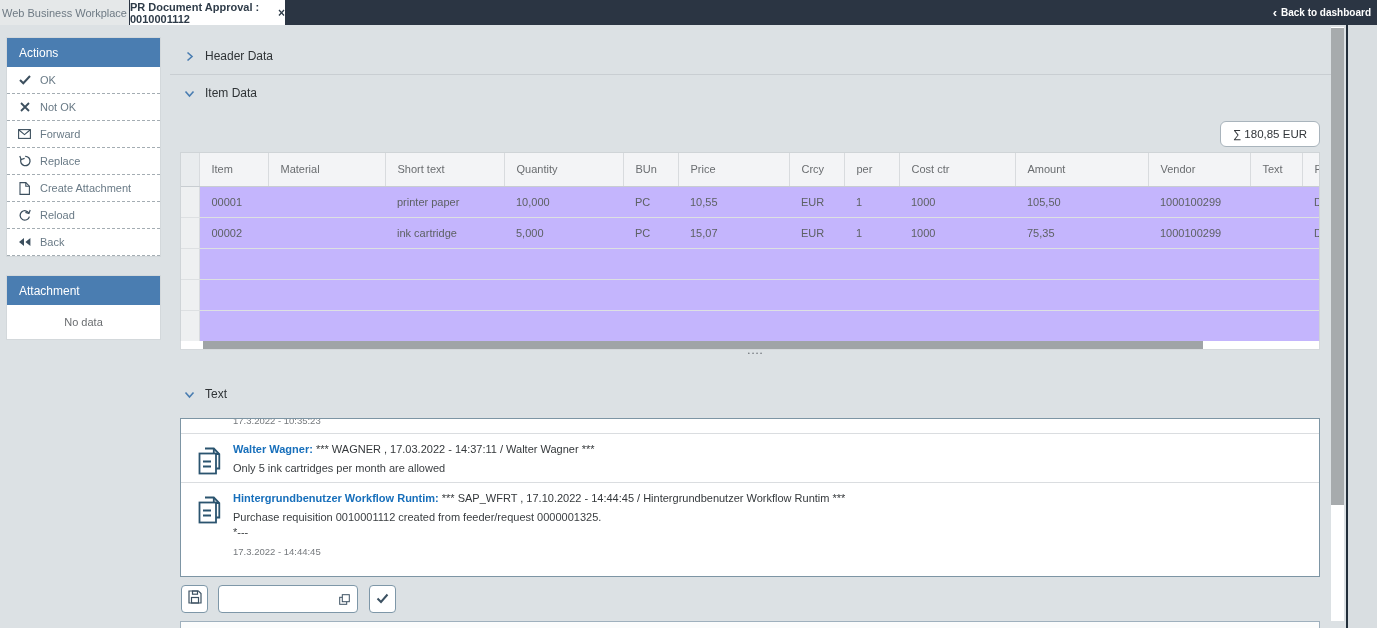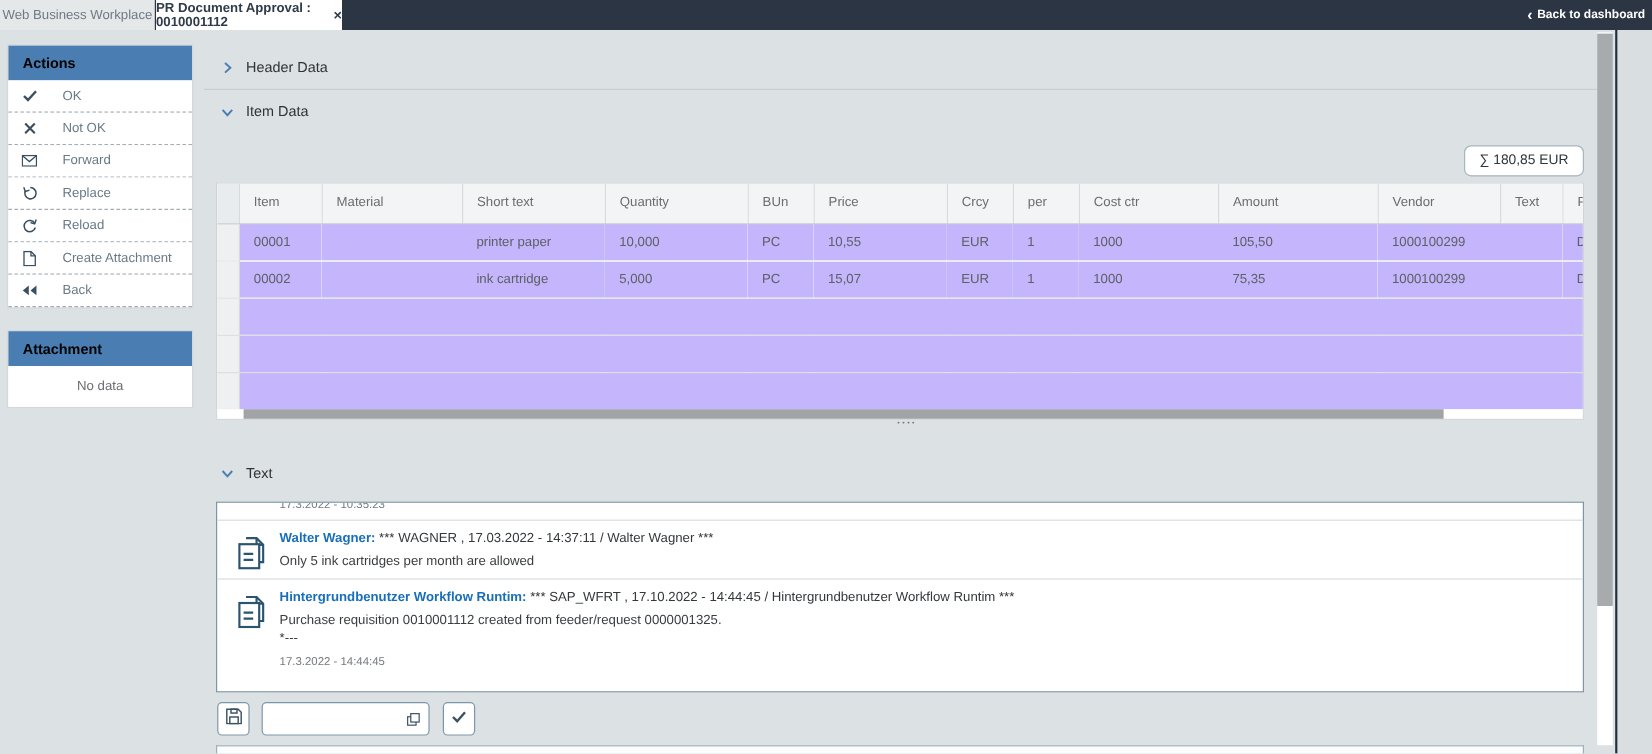--- a/index.html
+++ b/index.html
@@ -18,23 +18,23 @@
        font-size:11px;cursor:pointer;}
   .tab.inactive{left:0;width:129px;background:#e5e8e9;color:#6e7a84;}
   .tab.active{left:130px;width:155px;background:#ffffff;color:#2f3c49;font-weight:bold;gap:6px;}
   .tab-close{font-weight:bold;font-size:12px;line-height:1;color:#2f3c49;cursor:pointer;}
   .back-link{position:absolute;right:6px;top:0;height:25px;display:flex;align-items:center;gap:4px;
        color:#ffffff;font-size:10px;font-weight:bold;cursor:pointer;}
   .back-chev{font-size:13px;line-height:1;margin-top:-1px;}
   
   .sidebar{position:absolute;left:7px;top:38px;width:153px;}
   .panel{background:#ffffff;box-shadow:0 0 0 1px #d3d8db;}
-  .panel-header{height:29px;background:var(--accent-blue);color:#000000;font-size:12px;font-weight:bold;
+  .panel-header{height:29px;background:var(--accent-blue);color:#ffffff;font-size:12px;font-weight:normal;
        display:flex;align-items:center;padding-left:12px;}
-  .action-item{height:27px;display:flex;align-items:center;gap:20px;padding-left:10px;
+  .action-item{height:27px;display:flex;align-items:center;gap:8px;padding-left:10px;
        border-bottom:1px dashed #a4adb3;font-size:11px;color:#697a86;cursor:pointer;background:#fff;}
   .a-icon{width:15px;display:flex;justify-content:center;color:#3c4f5e;}
   .attachment-panel{margin-top:20px;}
   .attach-body{height:34px;display:flex;align-items:center;justify-content:center;
        font-size:11px;color:#6a6d70;background:#fff;}
   
   .section{position:absolute;left:170px;width:1161px;display:flex;align-items:center;gap:10px;
        padding-left:14px;font-size:12px;color:#2f3336;cursor:pointer;}
   .section .chev{display:flex;width:11px;}
   .sec-header-data{top:38px;height:37px;border-bottom:1px solid #c9ced2;}
@@ -146,35 +146,35 @@
           <span class="a-icon">
             <svg width="12" height="12" viewBox="0 0 12 12">
               <path d="M2 4.2 A4.7 4.7 0 1 0 6.2 1.3" fill="none" stroke="currentColor" stroke-width="1.3"></path>
               <path d="M0.8 1 L2.1 4.6 L5.6 3.4" fill="none" stroke="currentColor" stroke-width="1.2"></path>
             </svg>
           </span>
           <span>Replace</span>
         </div>
         <div class="action-item">
           <span class="a-icon">
+            <svg width="11" height="13" viewBox="0 0 11 13">
+              <path d="M1 0.6 H6.8 L10.4 4.2 V12.4 H1 Z" fill="none" stroke="currentColor" stroke-width="1.1"></path>
+              <path d="M6.8 0.6 V4.2 H10.4" fill="none" stroke="currentColor" stroke-width="1.1"></path>
+            </svg>
+          </span>
+          <span>Create Attachment</span>
+        </div>
+        <div class="action-item">
+          <span class="a-icon">
             <svg width="12" height="12" viewBox="0 0 12 12">
               <path d="M10 4.2 A4.7 4.7 0 1 0 10.4 7.6" fill="none" stroke="currentColor" stroke-width="1.3"></path>
               <path d="M11.2 1 L9.9 4.6 L6.4 3.4" fill="none" stroke="currentColor" stroke-width="1.2"></path>
             </svg>
           </span>
           <span>Reload</span>
-        </div>
-        <div class="action-item">
-          <span class="a-icon">
-            <svg width="11" height="13" viewBox="0 0 11 13">
-              <path d="M1 0.6 H6.8 L10.4 4.2 V12.4 H1 Z" fill="none" stroke="currentColor" stroke-width="1.1"></path>
-              <path d="M6.8 0.6 V4.2 H10.4" fill="none" stroke="currentColor" stroke-width="1.1"></path>
-            </svg>
-          </span>
-          <span>Create Attachment</span>
         </div>
         <div class="action-item">
           <span class="a-icon">
             <svg width="13" height="10" viewBox="0 0 13 10">
               <path d="M6 1 L1 5 L6 9 Z M12.4 1 L7.4 5 L12.4 9 Z" fill="currentColor"></path>
             </svg>
           </span>
           <span>Back</span>
         </div>
       </div>

